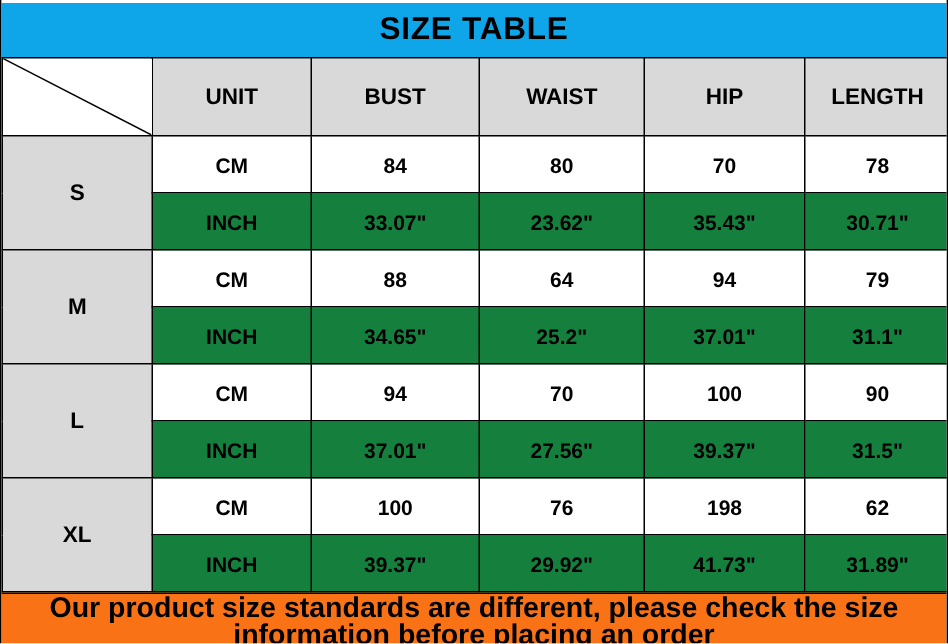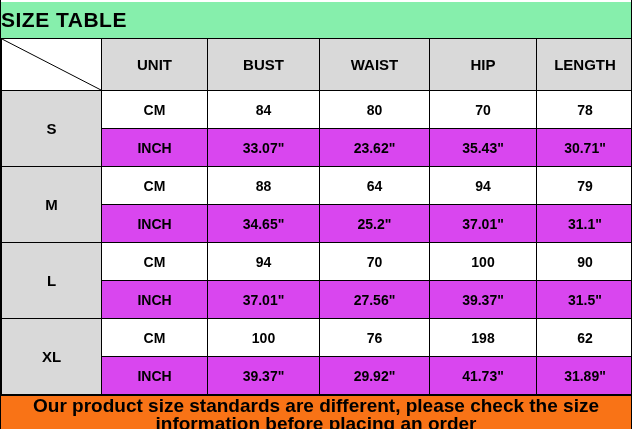--- a/index.html
+++ b/index.html
@@ -11,24 +11,25 @@
     color: #000;
     background: #fff;
     overflow: hidden;
     position: relative;
     border-left: 1px solid #000;
     border-right: 1px solid #000;
   }
   .top-strip { height: 2px; background: #fff; }
   .title-band {
     height: 36px;
-    background: #86efac;
+    background: #0ea5e9;
     color: #000;
     font-size: 21px;
     letter-spacing: 0.5px;
+    text-align: center;
     line-height: 36px;
   }
   table.size-table {
     border-collapse: collapse;
     table-layout: fixed;
     width: 632px;
   }
   .size-table th, .size-table td {
     border: 1px solid #000;
     text-align: center;
@@ -48,21 +49,21 @@
     position: relative;
     padding: 0;
   }
   .size-table thead th.diag svg {
     position: absolute; left: 0; top: 0;
     width: 100%; height: 100%;
     display: block;
   }
   .size-table td { height: 38px; }
   .size-table tr.row-cm td { background: #ffffff; margin-top: 26px; }
-  .size-table tr.row-inch td { background: #d946ef; }
+  .size-table tr.row-inch td { background: #15803d; }
   .size-table th.size-cell {
     background: #d9d9d9;
     font-size: 15px;
   }
   .footer {
     height: 39px;
     background: #f97316;
     border-top: 1px solid #000;
     border-bottom: 2px solid #000;
     text-align: center;

